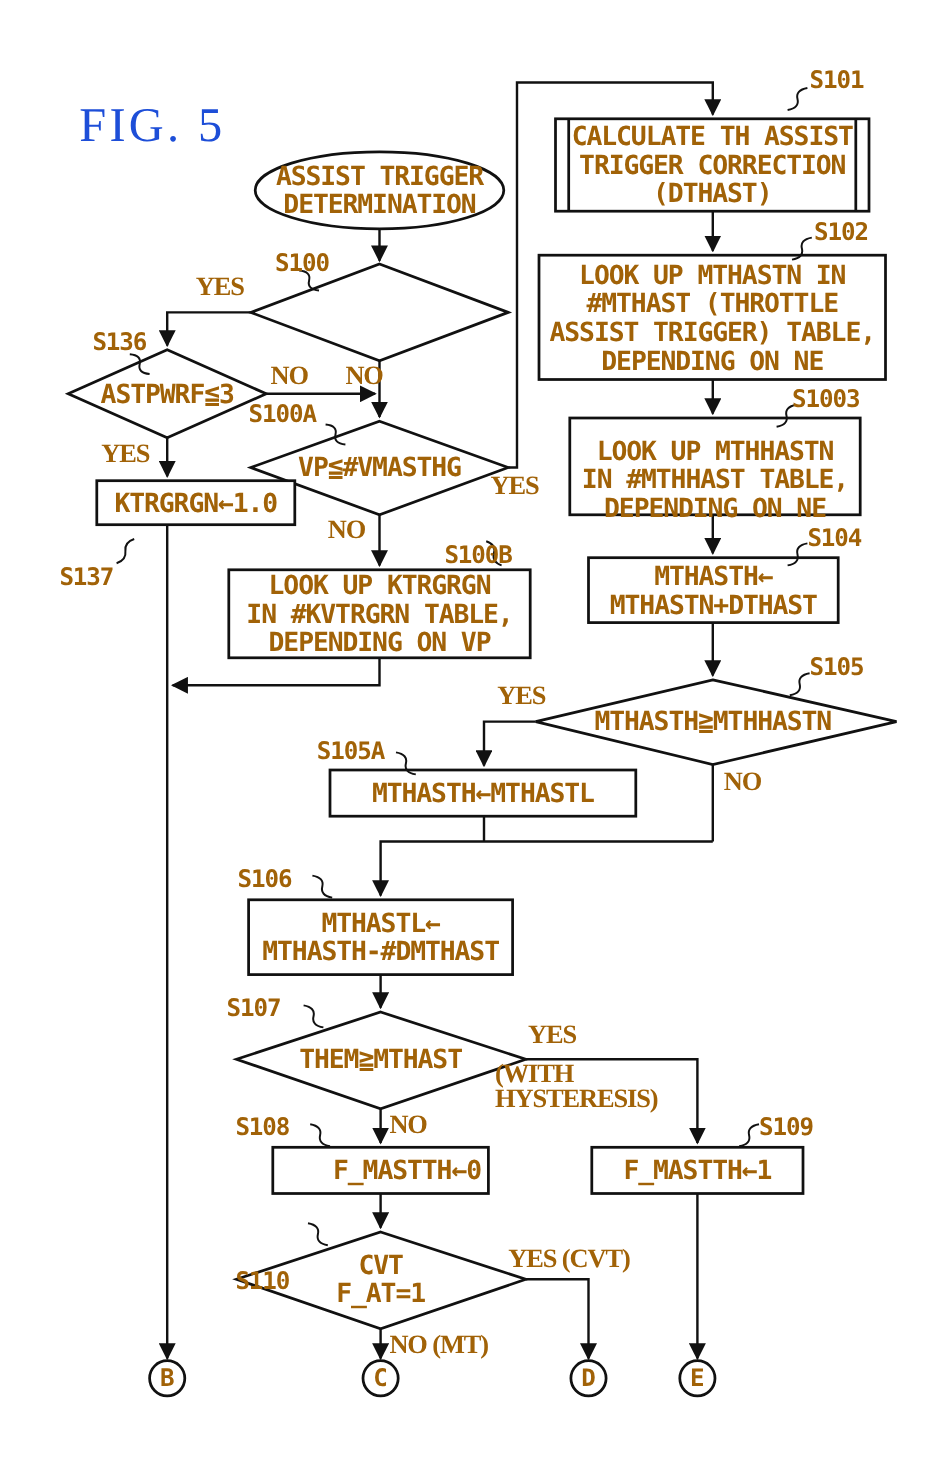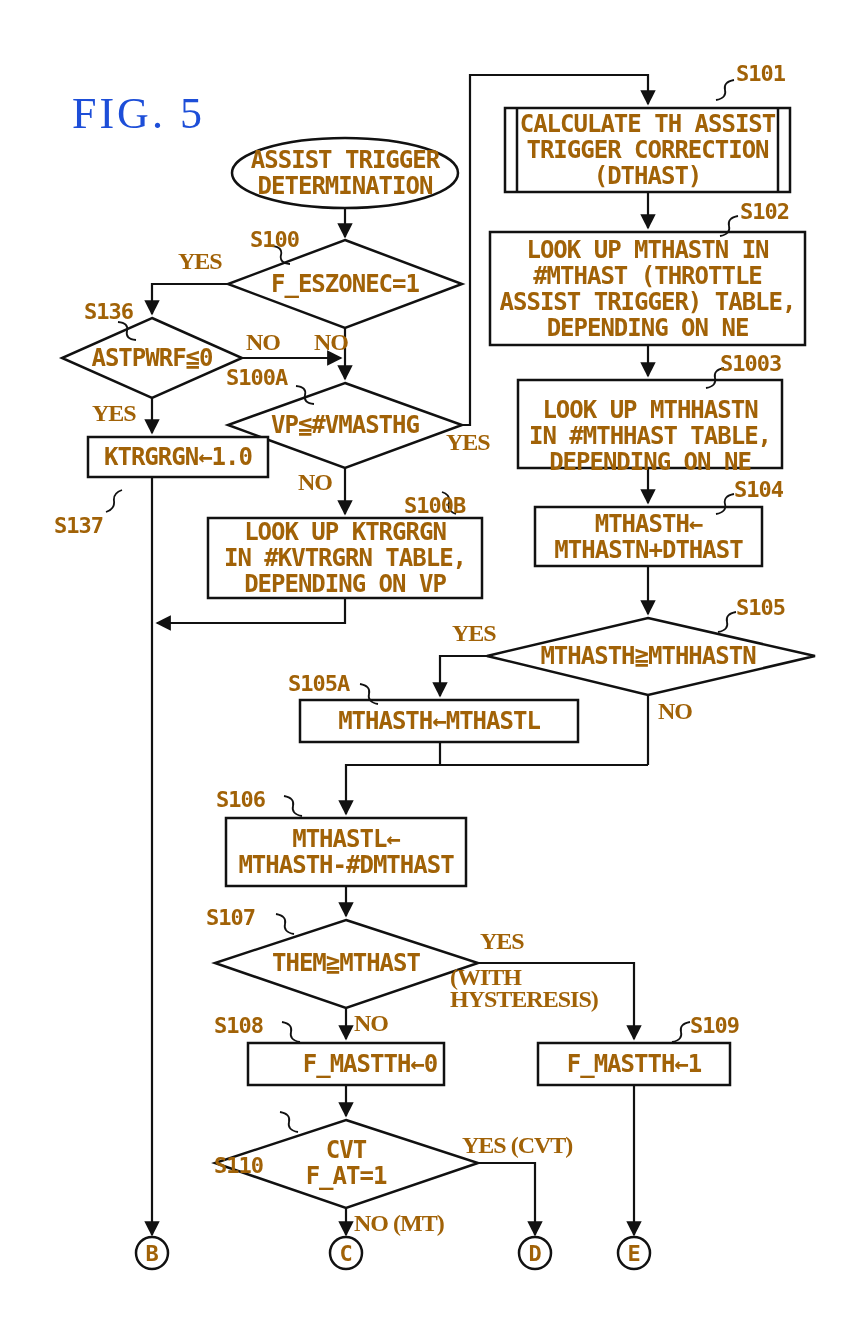--- a/index.html
+++ b/index.html
@@ -136,22 +136,21 @@
       <path d="M282,1022 q11,2 9,10 q-2,8 9,10"></path>
       <path d="M690,1022 q-11,2 -9,10 q2,8 -9,10"></path>
       <path d="M280,1112 q11,2 9,10 q-2,8 9,10"></path>
     </g>
   </svg>
 
   <div class="txt fig-title" style="left:72px; top:88px;">FIG. 5</div>
 
   <div class="txt node-text" style="left:232px; top:147px; width:226px;">ASSIST TRIGGER
 DETERMINATION</div>
-  <div class="txt node-text" style="left:232px; top:271px; width:226px;">F_ESZONEC=1</div>
-  <div class="txt node-text" style="left:62px; top:345px; width:180px;">ASTPWRF≦0</div>
+  <div class="txt node-text" style="left:62px; top:345px; width:180px;">ASTPWRF≦3</div>
   <div class="txt node-text" style="left:232px; top:412px; width:226px;">VP≦#VMASTHG</div>
   <div class="txt node-text" style="left:88px; top:444px; width:180px;">KTRGRGN←1.0</div>
   <div class="txt node-text" style="left:208px; top:519px; width:274px;">LOOK UP KTRGRGN
 IN #KVTRGRN TABLE,
 DEPENDING ON VP</div>
   <div class="txt node-text" style="left:505px; top:111px; width:285px;">CALCULATE TH ASSIST
 TRIGGER CORRECTION
 (DTHAST)</div>
   <div class="txt node-text" style="left:490px; top:237px; width:315px;">LOOK UP MTHASTN IN
 #MTHAST (THROTTLE

